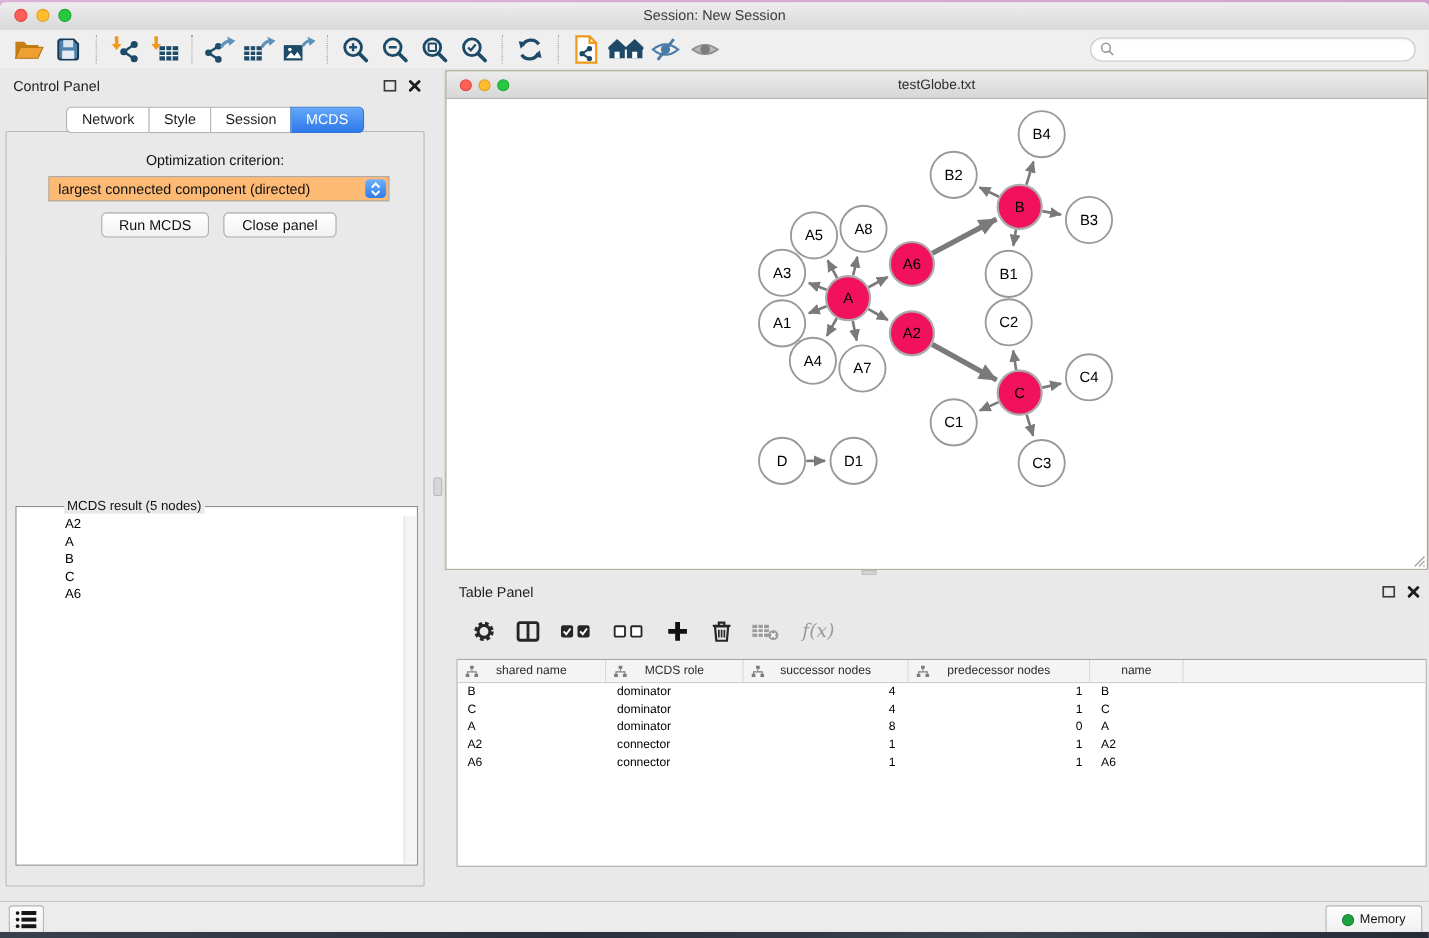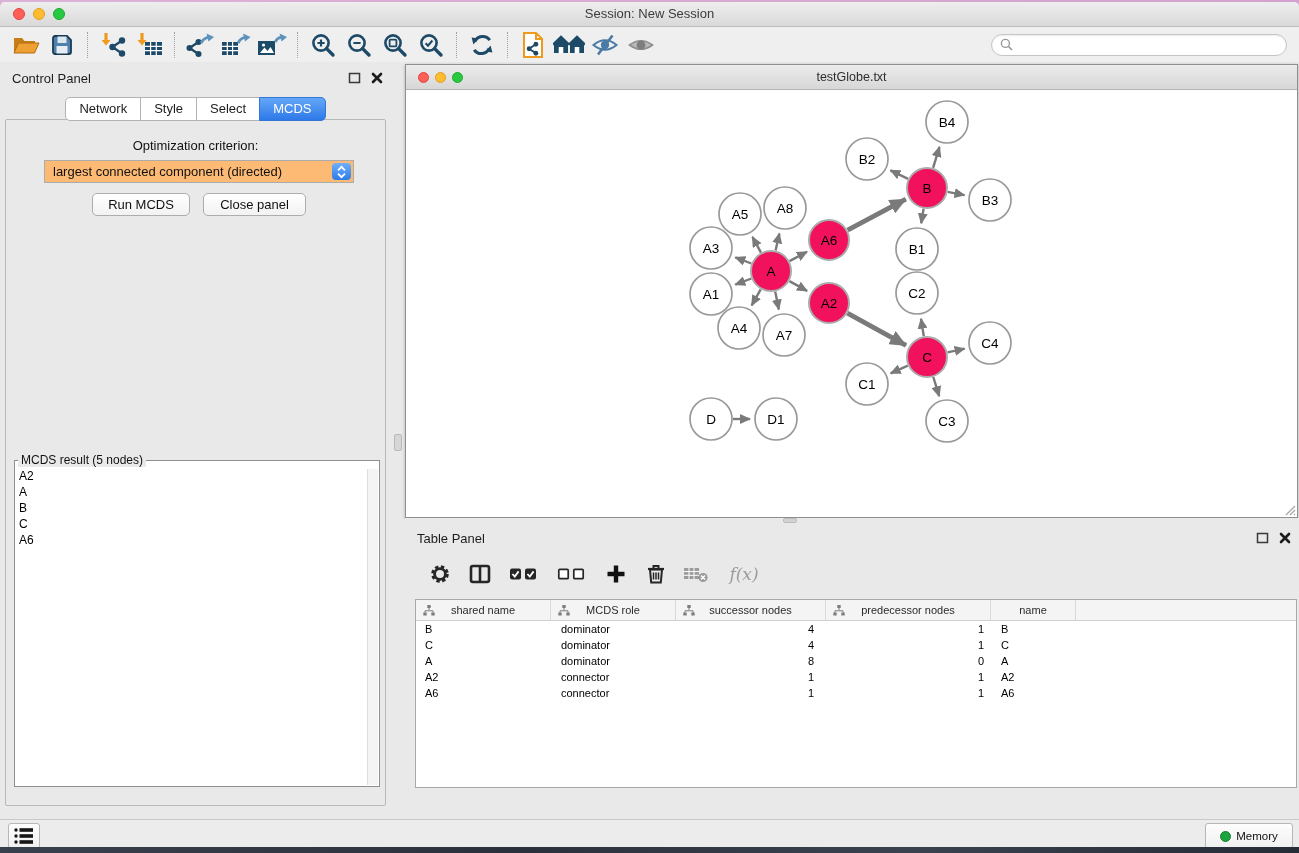--- a/index.html
+++ b/index.html
@@ -41,21 +41,21 @@
 
   #cp-tabs { position:absolute; left:0; right:0; top:34px; z-index:3;align-items:flex-end; }
   #cp-content { position:absolute; left:5px; top:56px; width:381px; height:687px; border:1px solid #b8b8b8; border-radius:2px; background:#e9e9e9; }
   #opt-label { position:absolute; left:0; right:0; top:18px; text-align:center; font-size:13px; color:#111; }
   #criterion { position:absolute; left:38px; top:40px; width:310px; height:23px; background:#fdba74; border:1px solid #ababab; border-radius:0; display:flex; align-items:center; font-size:13px; color:#111; padding-left:8px; }
   #criterion .stepper { position:absolute; right:2px; top:2px; width:19px; height:17px; border-radius:4px; background:linear-gradient(#6fb0fa,#2d7ce9); display:flex; align-items:center; justify-content:center; }
   .btn { position:absolute; height:23px; background:linear-gradient(#ffffff,#f2f2f2); border:1px solid #adadad; border-radius:5px; font-size:13px; color:#111; display:flex; align-items:center; justify-content:center; cursor:default; }
   #run-btn { left:86px; top:73px; width:98px; }
   #closepanel-btn { left:197px; top:73px; width:103px; }
 
-  #result-box { position:absolute; left:8px; top:333px; width:366px; height:334px; border:1px solid #8f8f8f; background:#fff; }
+  #result-box { position:absolute; left:8px; top:333px; width:366px; height:334px; border:1px solid #8f8f8f; background:#fff;padding-left:40px; }
   #result-box legend { font-size:12px; color:#111; background:#e9e9e9; margin-left:3px; padding:0 3px; }
   #result-list { padding:1px 4px; }
   #result-list .item { font-size:12px; color:#000; line-height:16px; }
   #result-scroll { position:absolute; right:1px; top:2px; bottom:1px; width:11px; background:#f4f4f4; border-left:1px solid #dedede; }
 
   #v-splitter { position:absolute; left:391px; top:61px; width:14px; height:756px; background:#e9e9e9; }
   #v-splitter .grab { position:absolute; left:3px; top:371px; width:8px; height:17px; background:#d6d6d6; border:1px solid #b9b9b9; border-radius:2px; }
 
   
   #net-window { position:absolute; left:405px; top:62px; width:893px; height:454px; background:#fef9c3; border:1px solid #8f8f8f; box-shadow:0 1px 3px rgba(0,0,0,.25); }
@@ -286,21 +286,21 @@
           <div class="hdr-icon">
             <svg width="12" height="12" viewBox="0 0 12 12">
                 <path d="M2 2 L10 10 M10 2 L2 10" stroke="#1d1d1d" stroke-width="2.6" stroke-linecap="round"></path>
               </svg>
           </div>
         </div>
       </div>
       <div id="cp-tabs" class="seg-tabs">
           <div class="seg">Network</div>
           <div class="seg">Style</div>
-          <div class="seg">Select</div>
+          <div class="seg">Session</div>
           <div class="seg active">MCDS</div>
         </div>
       <div id="cp-content">
         <div id="opt-label">Optimization criterion:</div>
         <div id="criterion">
           <span>largest connected component (directed)</span>
           <div class="stepper">
             <svg width="11" height="14" viewBox="0 0 11 14">
               <path d="M2 5.4 L5.5 1.8 L9 5.4" stroke="#fff" stroke-width="1.8" fill="none"></path>
               <path d="M2 8.6 L5.5 12.2 L9 8.6" stroke="#fff" stroke-width="1.8" fill="none"></path>

